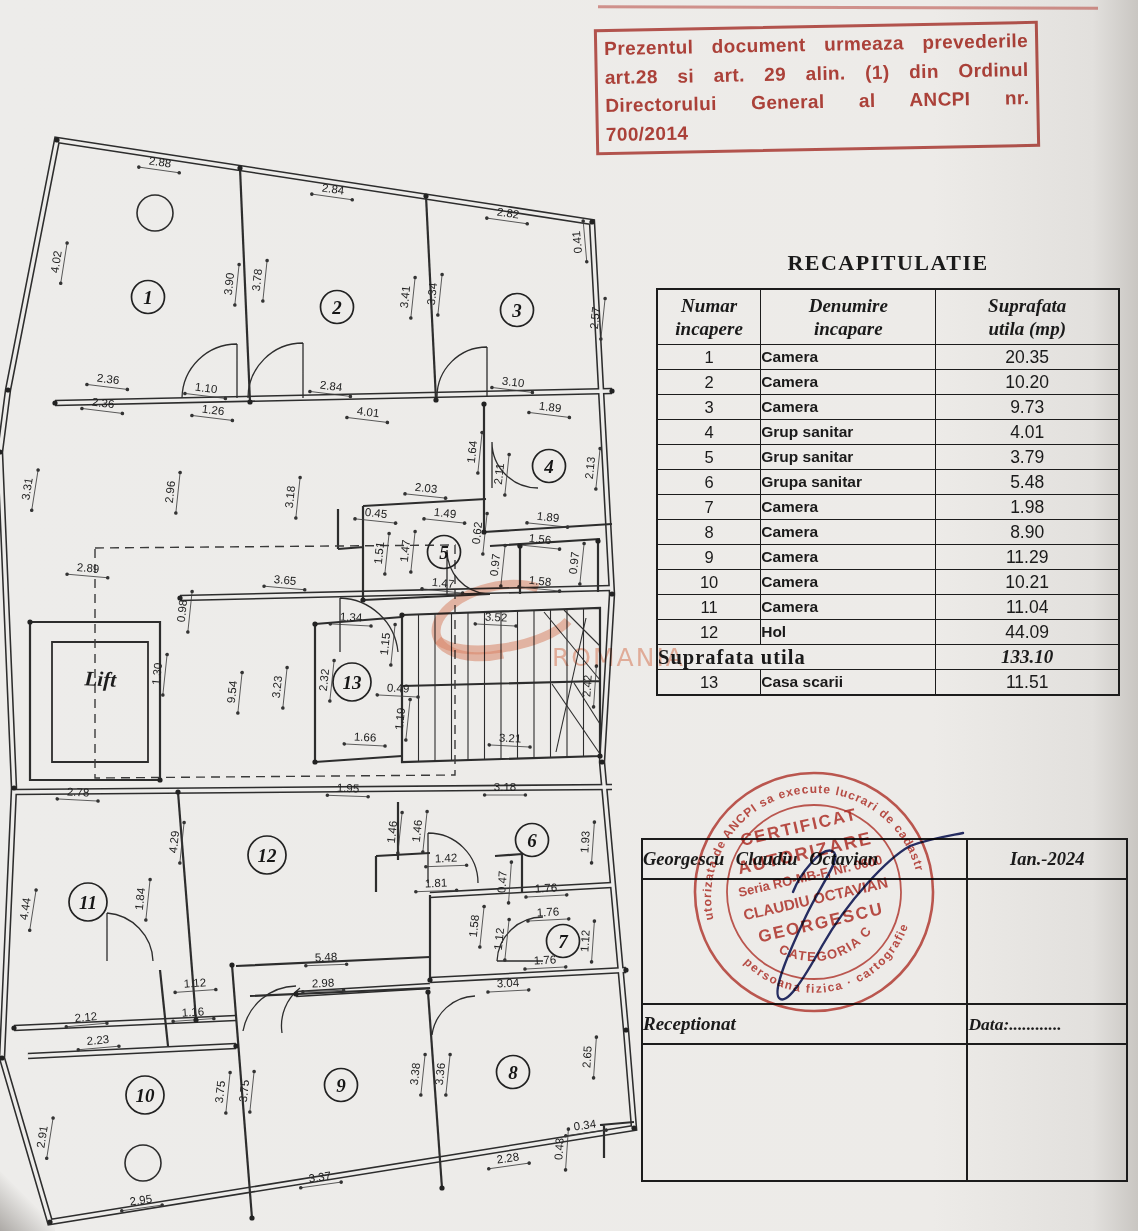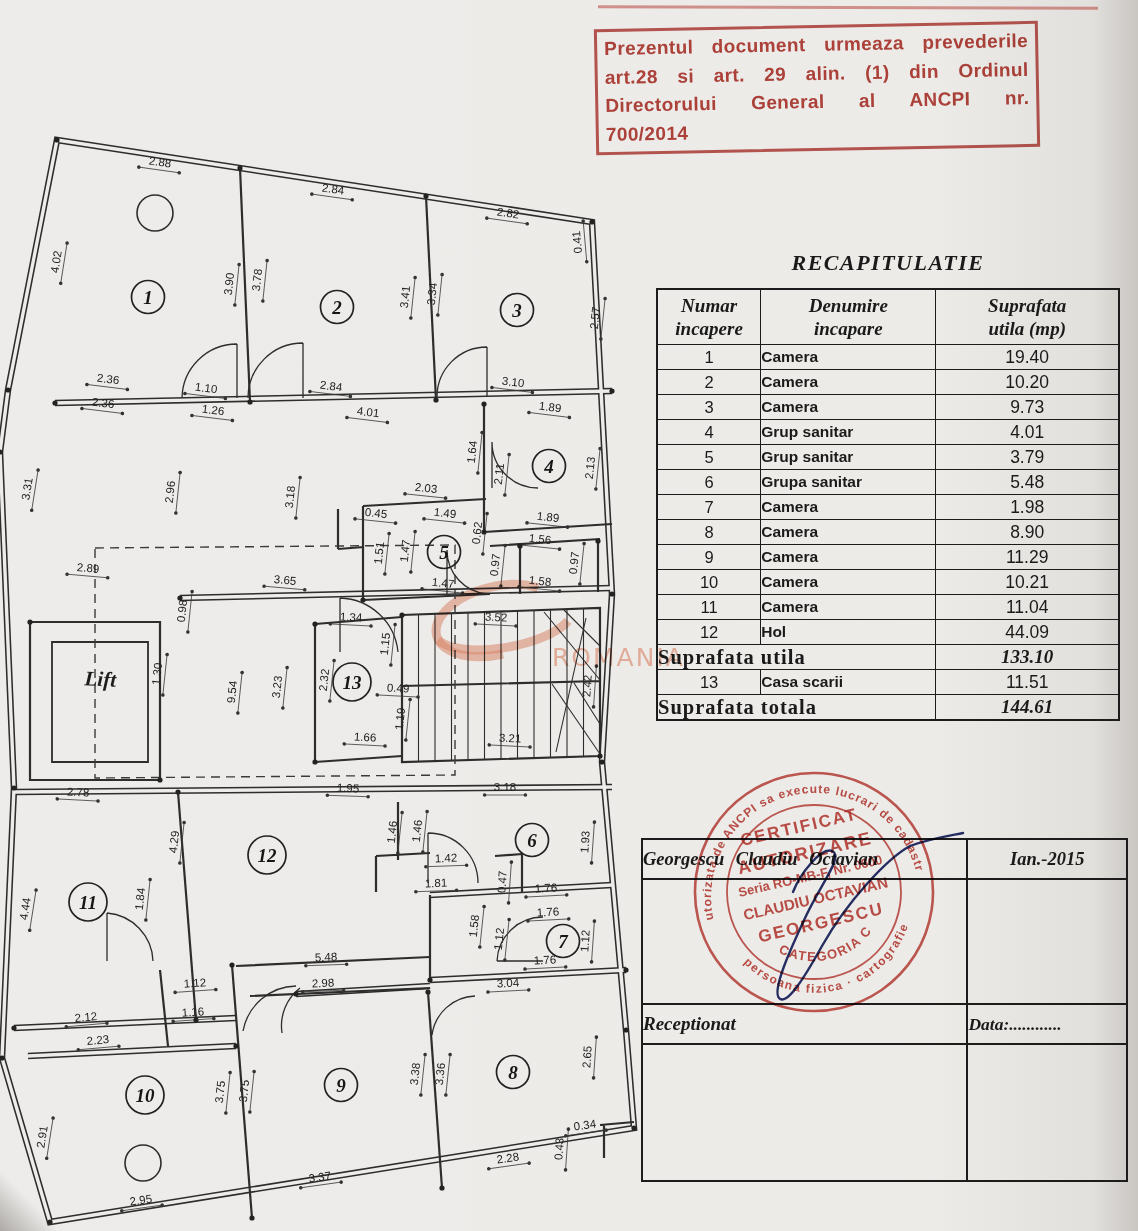--- a/index.html
+++ b/index.html
@@ -16,21 +16,21 @@
     padding:3px 7px;transform:rotate(-1.1deg);
     color:rgba(178,54,46,.92);font-weight:bold;font-size:19px;line-height:28.5px;
     letter-spacing:.4px;z-index:2;mix-blend-mode:multiply;
   }
   #top-stamp .jl{text-align:justify;text-align-last:justify;}
   #red-hairline{left:598px;top:6px;width:500px;height:2.5px;
     background:rgba(178,54,46,.5);transform:rotate(.2deg);z-index:2;}
 
   
   #recap-title{left:656px;top:250px;width:464px;text-align:center;
-    font-family:"Liberation Serif",serif;font-weight:bold;font-style:italic;
+    font-family:"Liberation Serif",serif;font-weight:bold;
     font-size:22px;letter-spacing:1.5px;z-index:2;}
   table.recap{left:656px;top:288px;width:464px;border-collapse:collapse;z-index:2;position:absolute;background:transparent;}
   table.recap, table.recap th, table.recap td{border:1.7px solid #1c1c1c;padding-left:20px;}
   table.recap{border-width:2.4px;}
   table.recap th{
     font-family:"Liberation Serif",serif;font-style:italic;font-weight:bold;
     font-size:19px;line-height:1.22;height:54px;text-align:center;padding:0;background:transparent;}
   table.recap td{padding:0;height:24px;background:transparent;}
   td.cnum{text-align:center;font-size:16.5px;}
   td.cname{font-weight:bold;font-size:15.5px;padding-left:12px;}
@@ -818,21 +818,21 @@
       <th>
         <span>Denumire</span><br><span>incapare</span></th>
       <th>
         <span>Suprafata</span><br><span>utila  (mp)</span></th>
     </tr>
   </thead>
   <tbody id="recap-body">
       <tr>
         <td class="cnum">1</td>
         <td class="cname">Camera</td>
-        <td class="carea">19.40</td>
+        <td class="carea">20.35</td>
       </tr>
       <tr>
         <td class="cnum">2</td>
         <td class="cname">Camera</td>
         <td class="carea">10.20</td>
       </tr>
       <tr>
         <td class="cnum">3</td>
         <td class="cname">Camera</td>
         <td class="carea">9.73</td>
@@ -886,36 +886,32 @@
   <tbody>
     <tr>
       <td class="sumlab" colspan="2">Suprafata utila</td>
       <td class="sumval">133.10</td>
     </tr>
     <tr>
       <td class="cnum">13</td>
       <td class="cname">Casa scarii</td>
       <td class="carea">11.51</td>
     </tr>
-    <tr>
-      <td class="sumlab" colspan="2">Suprafata totala</td>
-      <td class="sumval">144.61</td>
-    </tr>
   </tbody>
 </table>
 
 <table class="sig">
   <colgroup>
       <col style="width:327px">
       <col style="width:160px">
     </colgroup>
   <tbody>
       <tr>
     <td class="signame">Georgescu Claudiu Octavian</td>
-    <td class="sigdate">Ian.-2015</td>
+    <td class="sigdate">Ian.-2024</td>
   </tr>
   <tr>
     <td style="height:123px"></td>
     <td></td>
   </tr>
   <tr>
     <td class="rcpt">Receptionat</td>
     <td class="datal">Data:............</td>
   </tr>
   <tr>

